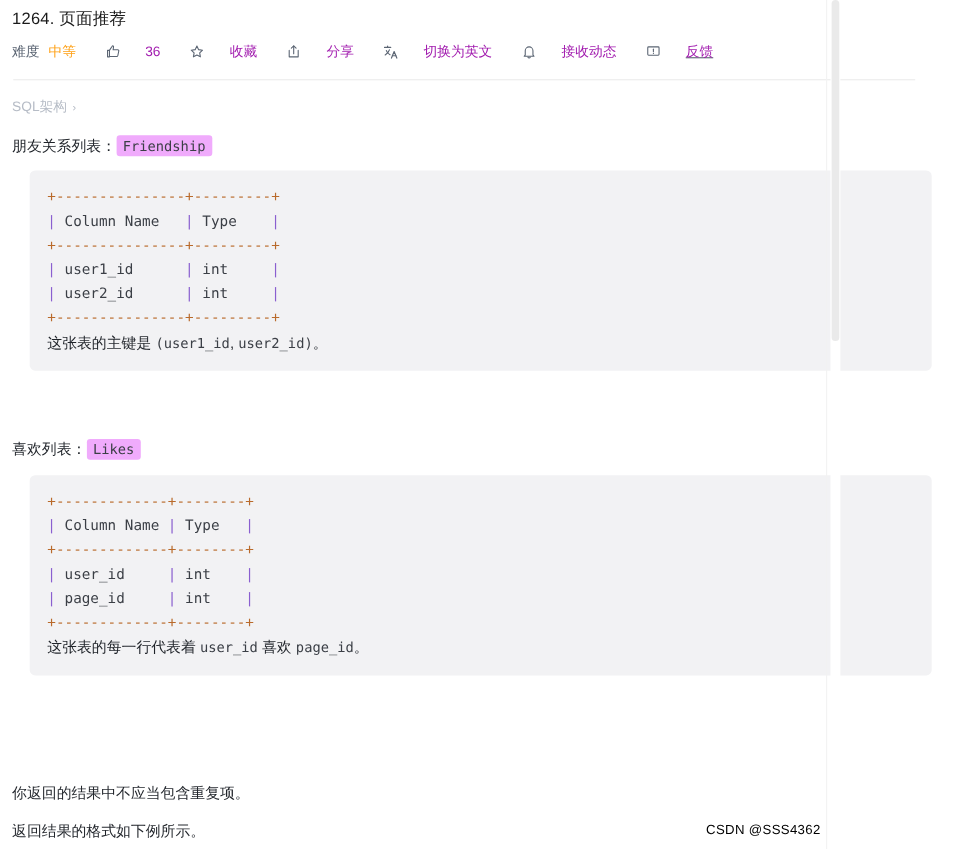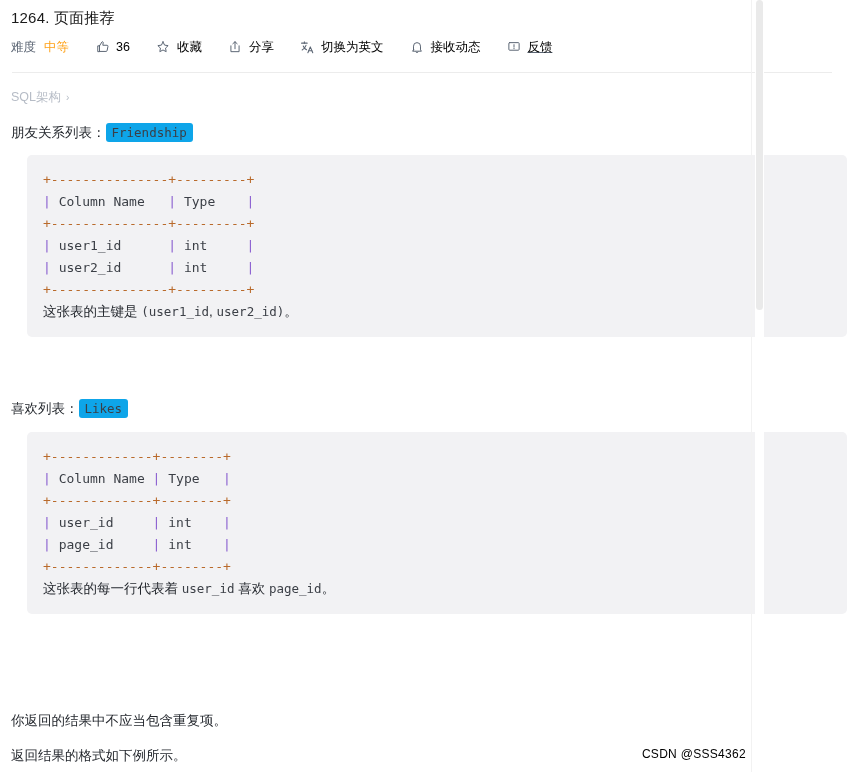--- a/index.html
+++ b/index.html
@@ -63,21 +63,21 @@
     display: inline-flex;
     align-items: center;
     justify-content: center;
     width: 15px;
     height: 15px;
     margin-right: 6px;
     color: #5b6573;
     flex: 0 0 auto;
   }
   .meta-ico svg { display: block; }
-  .meta-txt { color: #000000; }
+  .meta-txt { color: #a21caf; margin-left: 16px; }
 
   .divider {
     position: absolute;
     left: 12px;
     top: 72px;
     width: 820px;
     height: 1px;
     background: #ececec;
   }
 
@@ -103,21 +103,21 @@
     left: 11px;
     font-size: 13.5px;
     line-height: 22px;
     color: #1f2329;
     white-space: nowrap;
   }
 
   code.inline {
     font-family: "DejaVu Sans Mono", "Liberation Mono", monospace;
     font-size: 12.5px;
-    background: #0ea5e9;
+    background: #f0abfc;
     border-radius: 3px;
     padding: 2px 6px;
     color: #3b3f46;
     white-space: pre;
   }
 
   
   .code-block {
     position: absolute;
     left: 27px;

